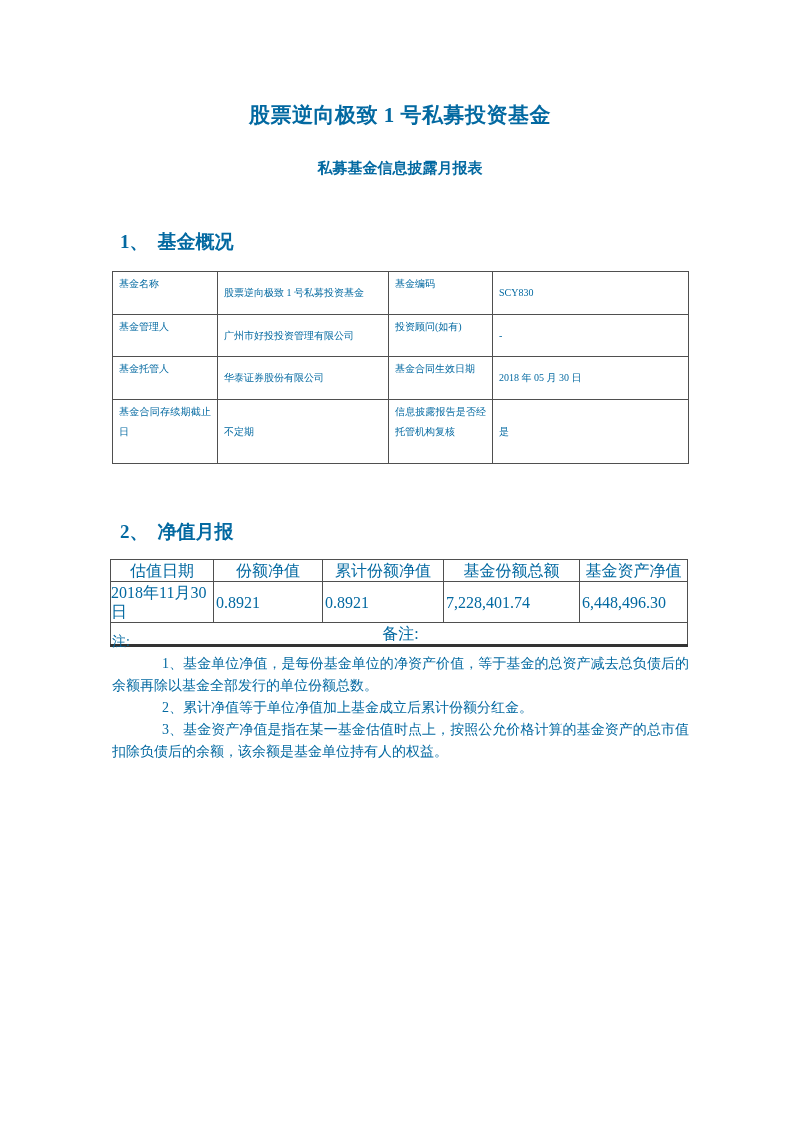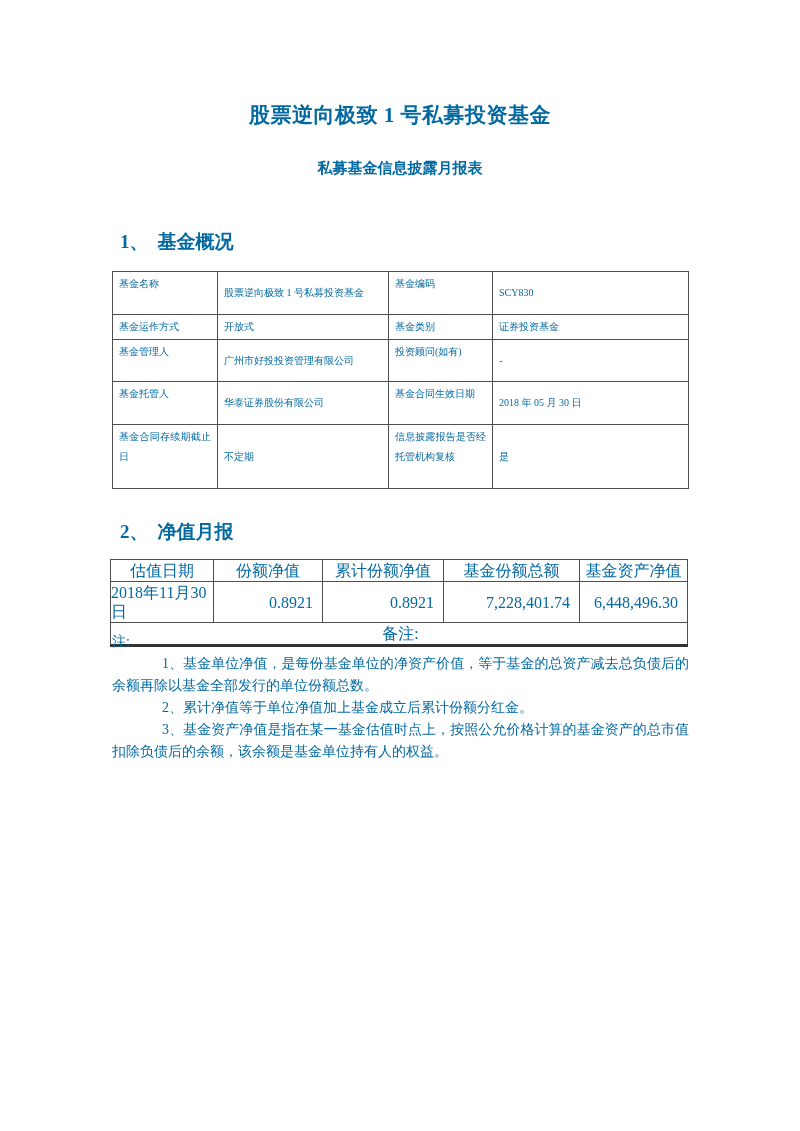--- a/index.html
+++ b/index.html
@@ -72,21 +72,21 @@
     font-size: 16px;
     line-height: 19px;
   }
   .tbl2 td, .tbl2 th {
     border: 1px solid #4f4f4f;
     padding: 1px 2px;
     font-weight: normal;
     overflow: hidden;
   }
   .tbl2 th { text-align: center; }
-  .tbl2 td.num { text-align: right; padding-right: 9px; }
+  .tbl2 td.num { padding-right: 9px; }
   .tbl2 td.date { text-align: left; padding: 1px 0; }
   .tbl2 td.remark {
     border-bottom: 3px solid #333333;
     padding-left: 5px;
     text-align: center;
   }
 
   
   .notes {
     position: absolute;
@@ -120,26 +120,20 @@
         <col style="width:171px">
         <col style="width:104px">
         <col style="width:196px">
       </colgroup>
     <tbody>
         <tr style="height:43px">
       <td class="lbl">基金名称</td>
       <td class="val">股票逆向极致 1 号私募投资基金</td>
       <td class="lbl">基金编码</td>
       <td class="val">SCY830</td>
-    </tr>
-    <tr style="height:25px">
-      <td class="lbl">基金运作方式</td>
-      <td class="val">开放式</td>
-      <td class="lbl">基金类别</td>
-      <td class="val">证券投资基金</td>
     </tr>
     <tr style="height:42px">
       <td class="lbl">基金管理人</td>
       <td class="val">广州市好投投资管理有限公司</td>
       <td class="lbl">投资顾问(如有)</td>
       <td class="val">-</td>
     </tr>
     <tr style="height:43px">
       <td class="lbl">基金托管人</td>
       <td class="val">华泰证券股份有限公司</td>

